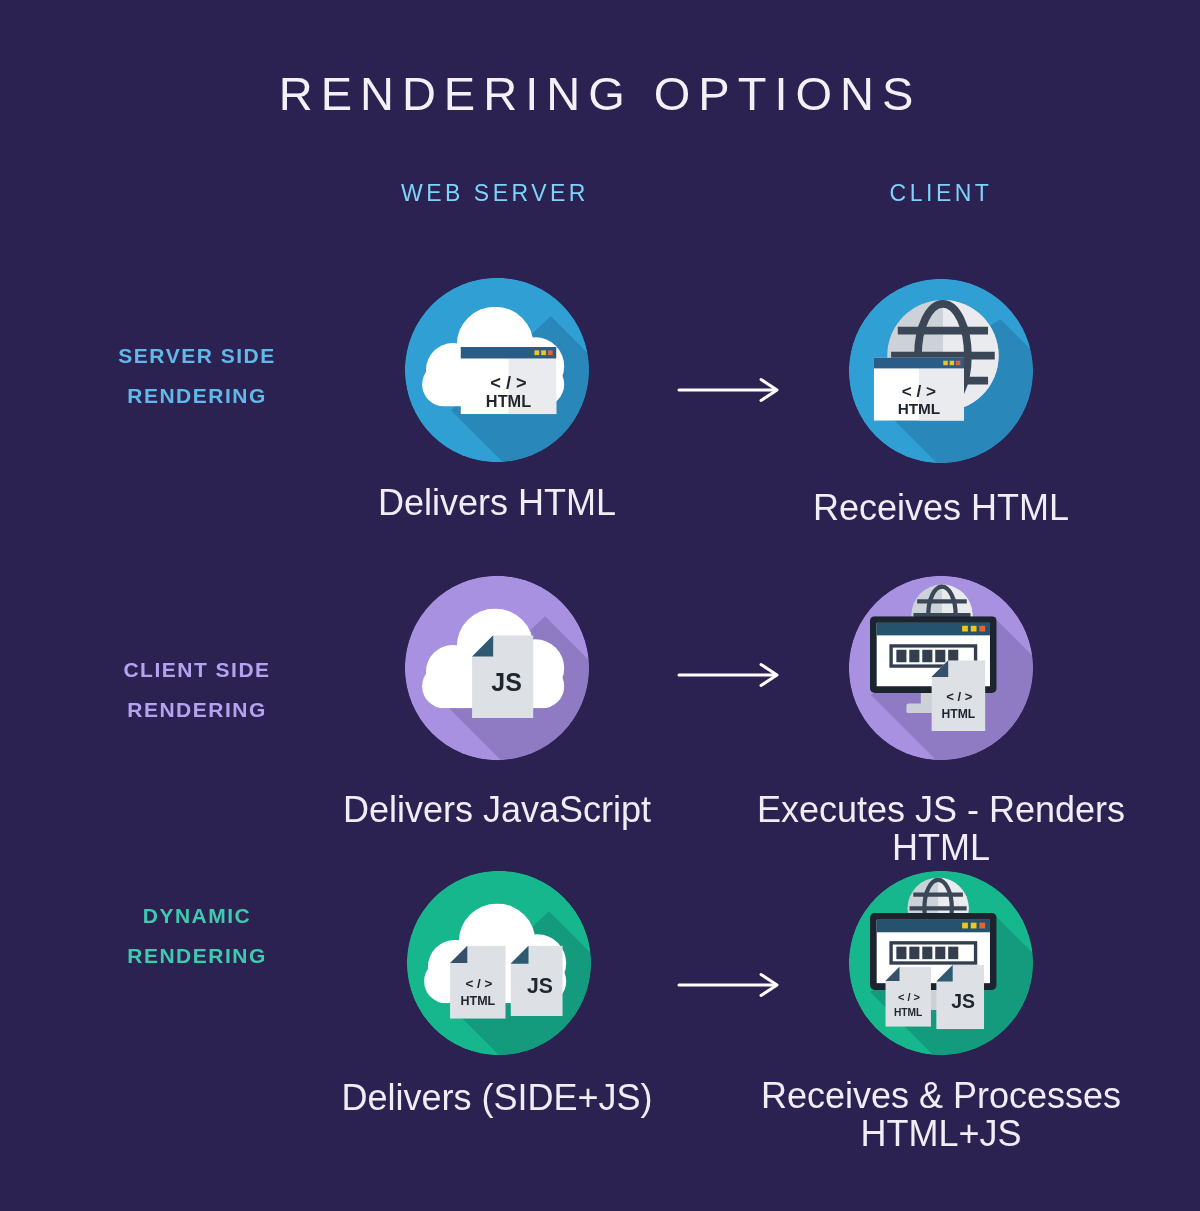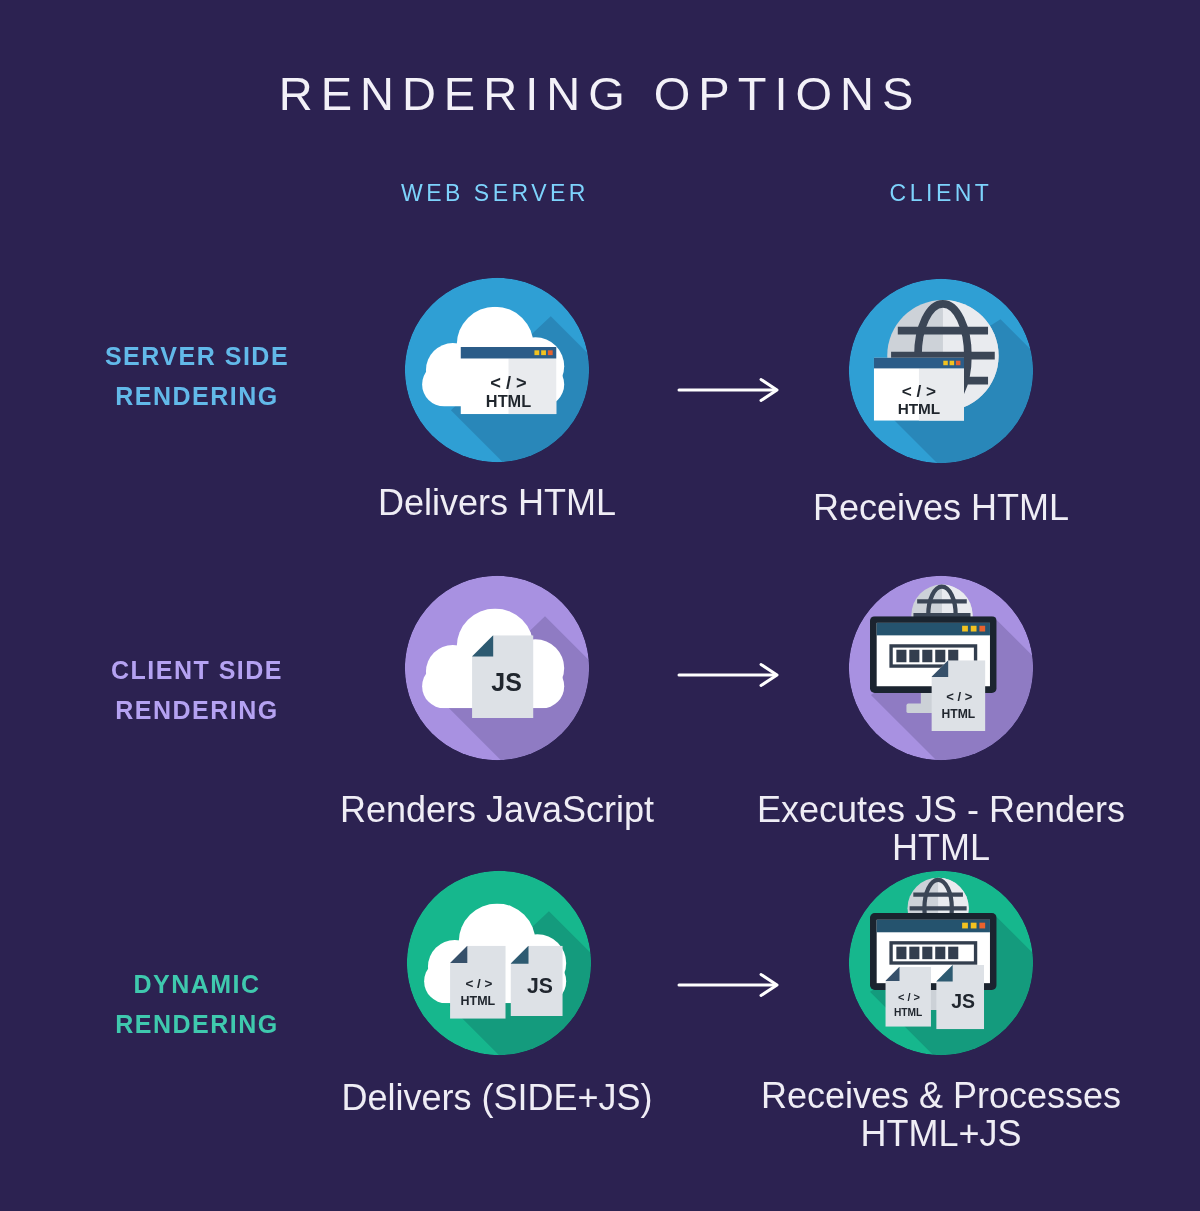--- a/index.html
+++ b/index.html
@@ -14,25 +14,25 @@
     letter-spacing:8px; font-weight:500;
   }
   .col-header {
     position:absolute; top:180px; width:300px; text-align:center;
     color:#7dd3fc; font-size:23px; letter-spacing:3.5px; font-weight:400;
   }
   .col-header.server  { left:345px; }
   .col-header.browser { left:791px; }
   .row-label {
     position:absolute; left:57px; width:280px; text-align:center;
-    font-weight:bold; font-size:25px; letter-spacing:1.5px; line-height:40px;
+    font-weight:bold; font-size:21px; letter-spacing:1.5px; line-height:40px;
   }
   .row-label.r0 { top:336px; color:#62b9e9; }
   .row-label.r1 { top:650px; color:#b5a2f2; }
-  .row-label.r2 { top:964px; color:#3fc9ae; }
+  .row-label.r2 { top:896px; color:#3fc9ae; }
   .row-label span { display:block; }
   .icon { position:absolute; width:192px; height:192px; }
   .icon.s0 { left:401px; top:274px; }
   .icon.b0 { left:845px; top:275px; }
   .icon.s1 { left:401px; top:572px; }
   .icon.b1 { left:845px; top:572px; }
   .icon.s2 { left:403px; top:867px; }
   .icon.b2 { left:845px; top:867px; }
   .arrow { position:absolute; left:676px; width:110px; height:26px; }
   .arrow.a0 { top:377px; }
@@ -197,21 +197,21 @@
     <g clip-path="url(#cclip)">
       <circle cx="100" cy="100" r="96" fill="#a891e1"></circle>
       <polygon points="27,128 158,50 362,254 231,332" fill="#0b0b2a" opacity="0.16"></polygon>
       <use href="#sym-globe" transform="translate(68,12) scale(0.55)" width="120" height="120"></use>
       <use href="#sym-monitor" transform="translate(26,46)" width="132" height="104"></use>
       <use href="#sym-htmlfile" transform="translate(90,92) scale(0.97)" width="58" height="76"></use>
     </g>
   </svg>
 
   <div class="caption cap-s cap-s1">
-    <span>Renders JavaScript</span>
+    <span>Delivers JavaScript</span>
   </div>
   <div class="caption cap-b cap-b1">
     <span>Executes JS - Renders HTML</span>
     <span></span>
   </div>
 
   <div class="row-label r2">
     <span>DYNAMIC</span>
     <span>RENDERING</span>
   </div>

